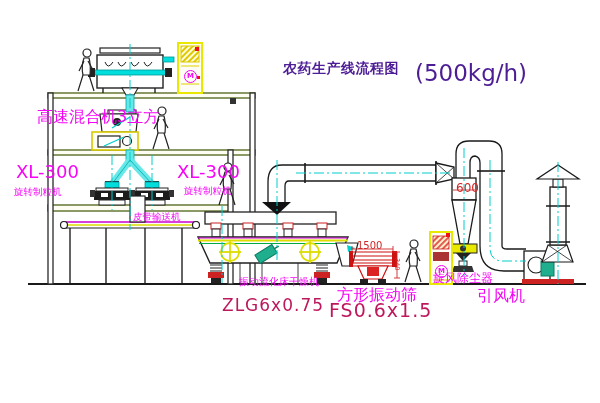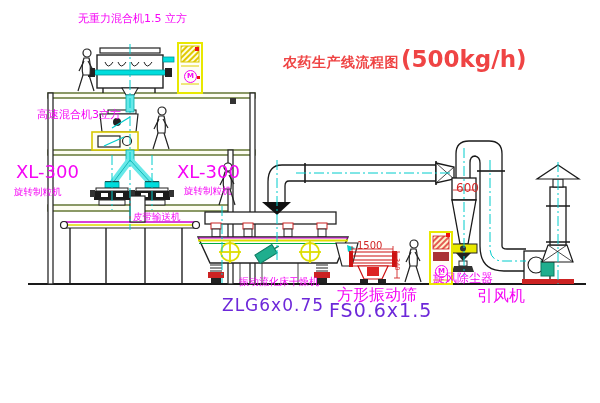--- a/index.html
+++ b/index.html
@@ -1,25 +1,25 @@
 <!DOCTYPE html>
 <html><head>
 <meta charset="utf-8">
 <style>
   html,body{margin:0;padding:0;background:#fff}
   .stage{position:relative;width:600px;height:403px;background:#ffffff;overflow:hidden;
          font-family:"DejaVu Sans","Liberation Sans",sans-serif}
   .stage svg{position:absolute;left:0;top:0}
   .lbl{position:absolute;white-space:nowrap;line-height:1}
   .mag{color:#f505f5}
-  .pink{color:#6d28d9;letter-spacing:1px}
+  .pink{color:#be185d;letter-spacing:1px}
   .red{color:#d22626}
-  .title-row{position:absolute;left:283px;top:46px;display:flex;align-items:flex-end;color:#ef4444}
+  .title-row{position:absolute;left:283px;top:60px;display:flex;align-items:flex-start;color:#4c1d95}
   .title-cn{font-size:14px;font-weight:bold;letter-spacing:0.5px}
-  .title-cap{font-size:23px;font-weight:700;margin-left:2px}
+  .title-cap{font-size:23px;font-weight:400;margin-left:16px}
   .mmark{position:absolute;border:1px solid #f505f5;border-radius:50%;color:#f505f5;
          font-size:7px;width:11px;height:11px;line-height:11px;text-align:center;font-weight:bold}
   .dim-v{transform:rotate(90deg);transform-origin:left top}
 </style>
 </head>
 <body>
 
 <div class="stage">
 
 <svg width="600" height="403" viewBox="0 0 600 403">
@@ -284,23 +284,22 @@
     <path d="M490,160 V248 Q490,261 503,261 H526"></path>
     <line x1="558" y1="162" x2="558" y2="284"></line>
   </g>
 </svg>
 
 <div class="title-row">
   <span class="title-cn">农药生产线流程图</span>
   <span class="title-cap">(500kg/h)</span>
 </div>
 
-<div class="lbl mag" style="left:78px;top:13px;font-size:11px">无重力混合机1.5 立方</div>
-
-<div class="lbl mag" style="left:37px;top:109px;font-size:11px">高速混合机3立方</div>
+
+<div class="lbl mag" style="left:37px;top:109px;font-size:16px">高速混合机3立方</div>
 
 <div class="lbl mag" style="left:16px;top:163px;font-size:18px">XL-300</div>
 <div class="lbl mag" style="left:14px;top:187px;font-size:9.5px">旋转制粒机</div>
 
 <div class="lbl mag" style="left:177px;top:163px;font-size:18px">XL-300</div>
 <div class="lbl mag" style="left:184px;top:186px;font-size:9.5px">旋转制粒机</div>
 
 <div class="lbl mag" style="left:133px;top:212px;font-size:9.5px">皮带输送机</div>
 
 <div class="lbl mag" style="left:239px;top:277px;font-size:10px">振动流化床干燥机</div>

